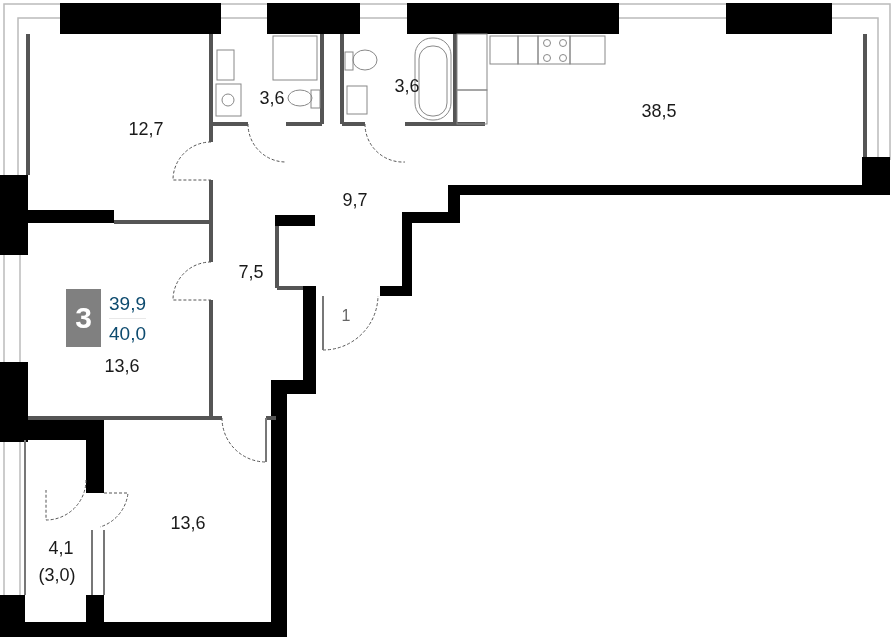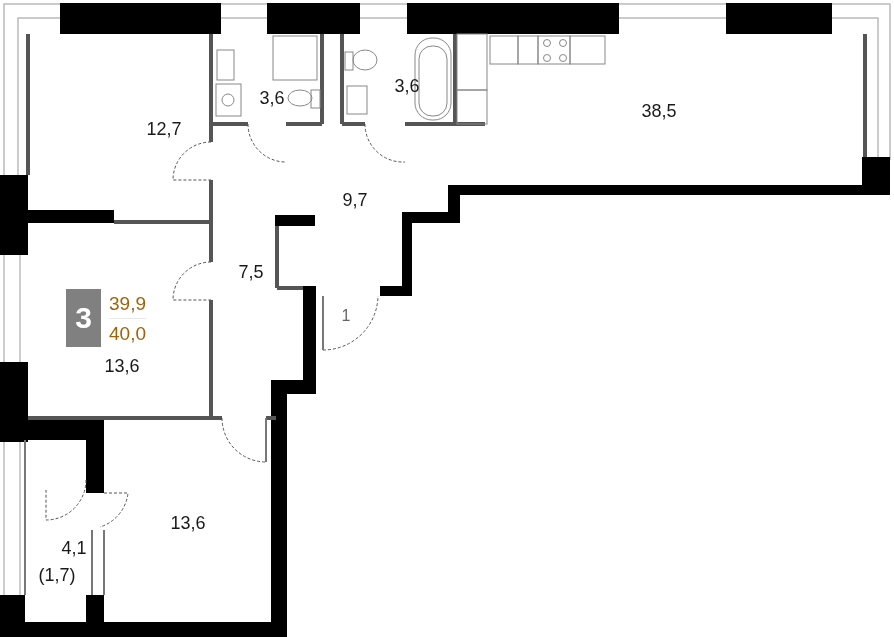--- a/index.html
+++ b/index.html
@@ -3,21 +3,21 @@
   <meta charset="utf-8">
   <style>
     html, body { margin: 0; padding: 0; background: #ffffff; }
     body { width: 894px; height: 637px; overflow: hidden; position: relative; font-family: "Liberation Sans", sans-serif; }
     #plan { position: absolute; left: 0; top: 0; width: 894px; height: 637px; }
     .lbl { position: absolute; color: #1a1a1a; font-size: 18px; line-height: 1; white-space: nowrap; transform: translate(-50%, -50%); }
     .lbl.small { font-size: 16px; color: #666; }
     .badge { position: absolute; left: 66px; top: 289px; display: flex; }
     .badge .num { width: 35px; height: 58px; background: #808080; color: #fff; font-weight: bold; font-size: 30px; display: flex; align-items: center; justify-content: center; }
     .badge .vals { display: flex; flex-direction: column; padding-left: 8px; }
-    .badge .vals span { font-size: 19px; color: #a16207; line-height: 29px; height: 29px; }
+    .badge .vals span { font-size: 19px; color: #0c4a6e; line-height: 29px; height: 29px; }
     .badge .vals span:first-child { border-bottom: 1px solid #e8e8e8; }
   </style>
 </head>
 <body>
 
 <svg id="plan" viewBox="0 0 894 637" xmlns="http://www.w3.org/2000/svg">
 
   <g stroke="#bbbbbb" stroke-width="1.5" fill="none">
     <polyline points="4,175 4,4 890,4 890,160"></polyline>
     <polyline points="18,175 18,18 878,18 878,160"></polyline>
@@ -112,30 +112,30 @@
     <rect x="518" y="36" width="20" height="28"></rect>
     <rect x="538" y="36" width="32" height="28"></rect>
     <circle cx="547" cy="43" r="3.5"></circle>
       <circle cx="563" cy="43" r="3.5"></circle>
     <circle cx="547" cy="58" r="3.5"></circle>
       <circle cx="563" cy="58" r="3.5"></circle>
     <rect x="570" y="36" width="35" height="28"></rect>
   </g>
 </svg>
 
-<div class="lbl" style="left:146px;top:129px;margin-left:18px;">12,7</div>
+<div class="lbl" style="left:146px;top:129px;">12,7</div>
 <div class="lbl" style="left:272px;top:98px;">3,6</div>
 <div class="lbl" style="left:407px;top:86px;">3,6</div>
 <div class="lbl" style="left:659px;top:111px;">38,5</div>
 <div class="lbl" style="left:355px;top:200px;">9,7</div>
 <div class="lbl" style="left:251px;top:272px;">7,5</div>
 <div class="lbl" style="left:122px;top:366px;">13,6</div>
 <div class="lbl" style="left:188px;top:523px;">13,6</div>
-<div class="lbl" style="left:74px;top:548px;">4,1</div>
-<div class="lbl" style="left:57px;top:575px;">(1,7)</div>
+<div class="lbl" style="left:61px;top:548px;">4,1</div>
+<div class="lbl" style="left:57px;top:575px;">(3,0)</div>
 <div class="lbl small" style="left:346px;top:316px;">1</div>
 
 <div class="badge">
   <div class="num">3</div>
   <div class="vals">
     <span>39,9</span>
     <span>40,0</span>
   </div>
 </div>
 

